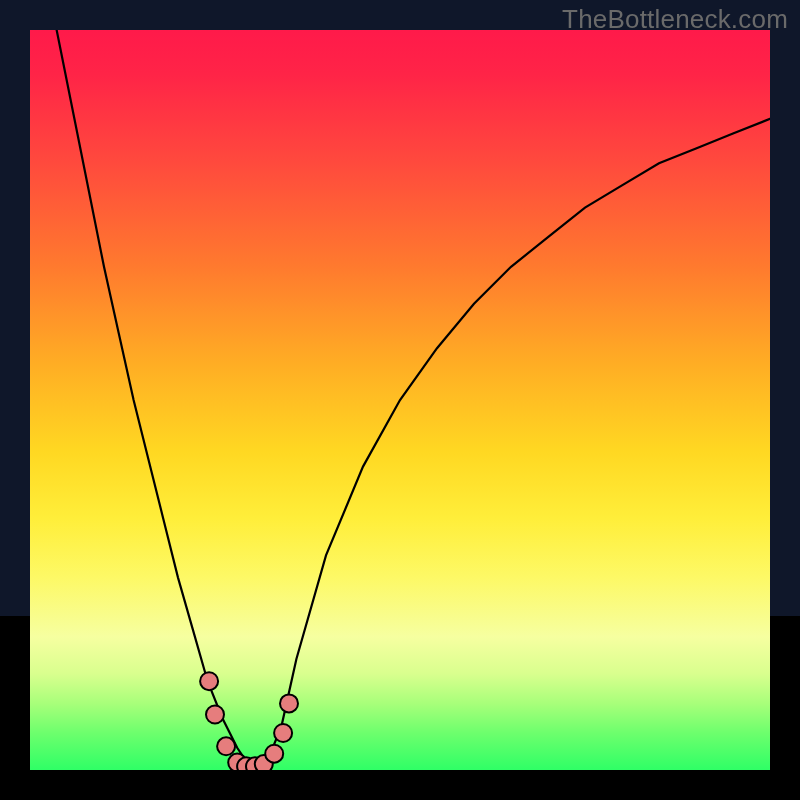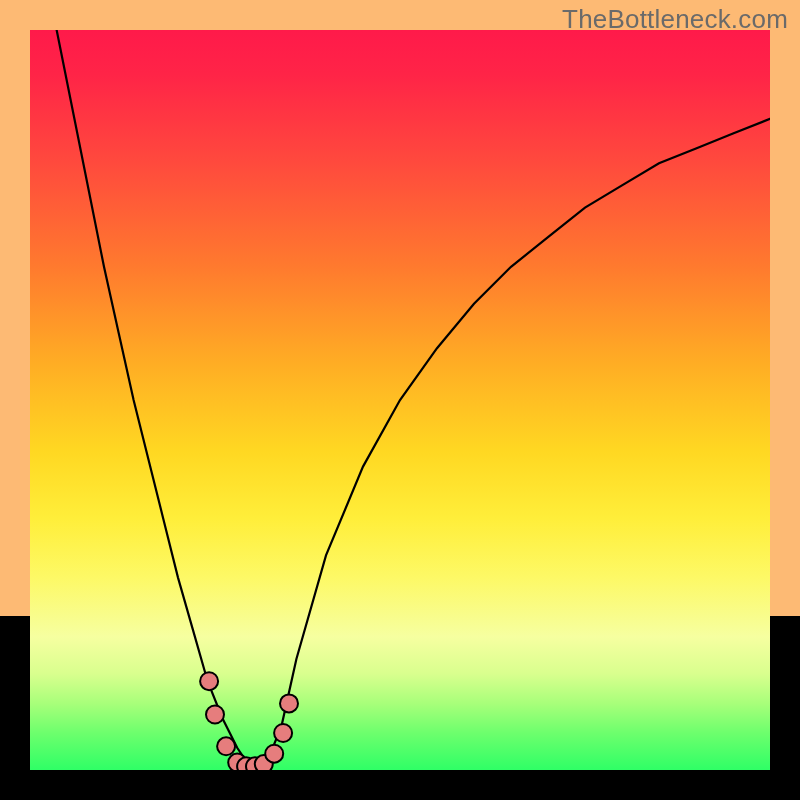--- a/index.html
+++ b/index.html
@@ -10,21 +10,21 @@
     background: #000;
     overflow: hidden;
     font-family: Arial, Helvetica, sans-serif;
   }
   .frame {
     position: absolute;
     left: 0;
     top: 0;
     width: 800px;
     height: 616px;
-    background: #fdba74;
+    background: #0f172a;
   }
   .watermark {
     position: absolute;
     top: 4px;
     right: 12px;
     color: #6a6a6a;
     font-size: 26px;
     font-weight: 500;
     letter-spacing: 0.2px;
     z-index: 50;

